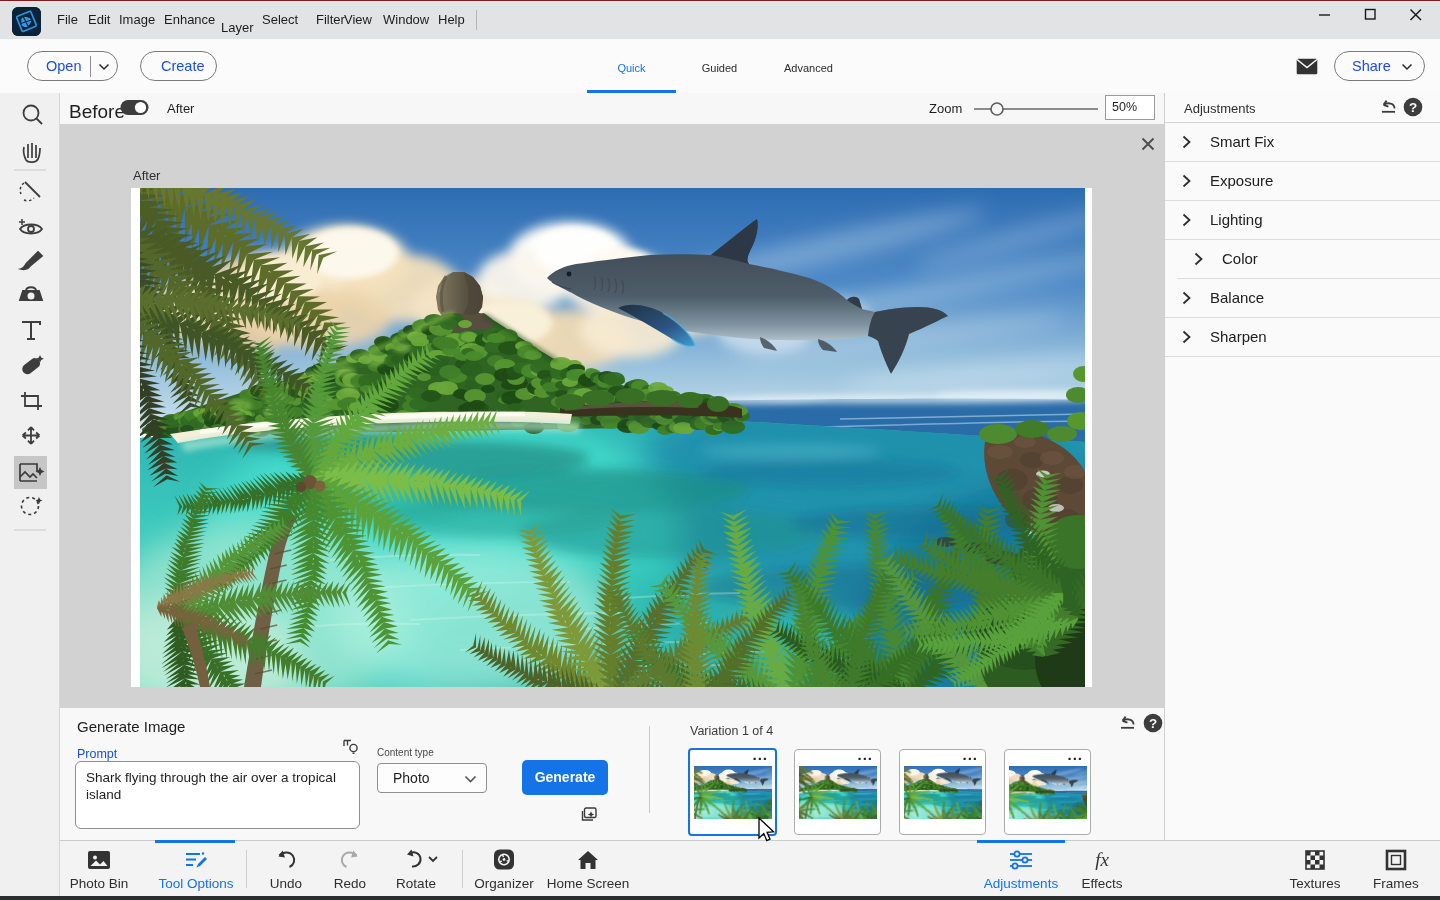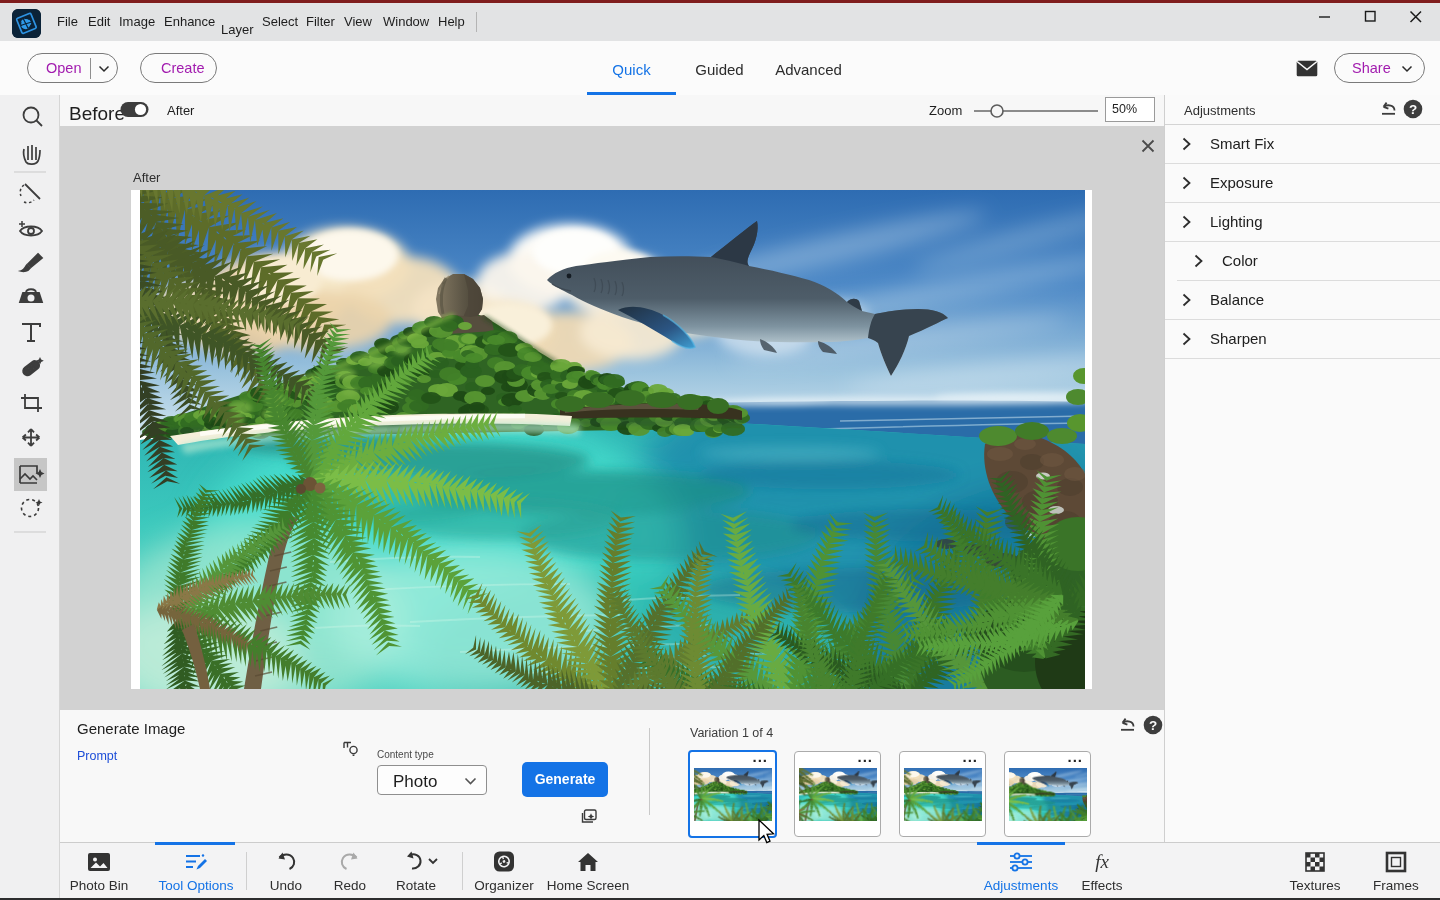--- a/index.html
+++ b/index.html
@@ -1,27 +1,27 @@
 <!DOCTYPE html>
 <html><head>
 <meta charset="utf-8">
 <style>
 * { margin:0; padding:0; box-sizing:border-box; }
 html,body { width:1440px; height:900px; overflow:hidden; font-family:"Liberation Sans",sans-serif; background:#e3e4e5; }
 .abs { position:absolute; }
-#root { position:relative; width:1440px; height:900px; border-top:3px solid #7f1d1d; }
+#root { position:relative; width:1440px; height:900px; border-top:1px solid #7f1d1d; }
 
 #menubar { left:0; top:1px; width:1440px; height:37px; background:#e2e3e4; }
 #logo { left:12px; top:6px; width:29px; height:29px; border-radius:6px; background:#0c2135; }
 .menu { top:0; height:37px; line-height:37px; font-size:13px; color:#1d1d1d; }
 #winbtns { right:0; top:0; width:130px; height:30px; }
 
 #toolbar2 { left:0; top:38px; width:1440px; height:54px; background:#fbfbfb; }
-.pill { position:absolute; border:1px solid #7a7a7a; border-radius:16px; background:#fbfbfb; font-size:14.5px; color:#a21caf; }
-.tab { position:absolute; top:38px; height:51px; line-height:58px; font-size:15px; color:#2c2c2c; text-align:center; }
+.pill { position:absolute; border:1px solid #7a7a7a; border-radius:16px; background:#fbfbfb; font-size:14.5px; color:#1d4ed8; }
+.tab { position:absolute; top:38px; height:51px; line-height:58px; font-size:11px; color:#2c2c2c; text-align:center; }
 #tabline { left:587px; top:89px; width:89px; height:3px; background:#1473e6; }
 
 #ltools { left:0; top:92px; width:60px; height:803px; background:#f0f0f1; border-right:1px solid #d6d6d6; }
 
 #babar { left:60px; top:92px; width:1104px; height:31px; background:#f7f7f7; }
 
 #canvas { left:60px; top:123px; width:1104px; height:584px; background:#d2d2d2; }
 #plate { position:absolute; left:71px; top:64px; width:961px; height:499px; background:#ffffff; }
 
 #rpanel { left:1164px; top:92px; width:276px; height:748px; background:#fafafa; border-left:1px solid #cfcfcf; }
@@ -56,21 +56,21 @@
 <path d="M17.5 10.5 A5.4 5.4 0 0 0 13 9.5 M9 12.5 A5.4 5.4 0 0 0 9.4 17.4 M16.5 19.2 A5.4 5.4 0 0 0 19.1 15.6"></path>
 </g>
 </svg>
 </div>
 <div class="menu abs" style="left:57px;">File</div>
 <div class="menu abs" style="left:88px;">Edit</div>
 <div class="menu abs" style="left:119px;">Image</div>
 <div class="menu abs" style="left:164px;">Enhance</div>
 <div class="menu abs" style="left:221px;margin-top:8px;">Layer</div>
 <div class="menu abs" style="left:262px;">Select</div>
-<div class="menu abs" style="left:306px;">Filter</div>
+<div class="menu abs" style="left:316px;">Filter</div>
 <div class="menu abs" style="left:344px;">View</div>
 <div class="menu abs" style="left:383px;">Window</div>
 <div class="menu abs" style="left:438px;">Help</div>
 <div class="abs" style="left:476px; top:9px; width:1px; height:20px; background:#b4b4b4;"></div>
 <div id="winbtns" class="abs">
 <svg width="130" height="30" viewBox="0 0 130 30">
 <line x1="9" y1="14" x2="20" y2="14" stroke="#1a1a1a" stroke-width="1.4"></line>
 <rect x="55.5" y="8.5" width="9.5" height="9.5" fill="none" stroke="#1a1a1a" stroke-width="1.4"></rect>
 <path d="M100.5 8.5 L111 19 M111 8.5 L100.5 19" stroke="#1a1a1a" stroke-width="1.5"></path>
 </svg>
@@ -1194,23 +1194,24 @@
 </div>
 
 <div id="bpanel" class="abs">
   <span class="abs" style="left:17px; top:10px; font-size:15px; color:#1d1d1d;">Generate Image</span>
   <span class="abs" style="left:17px; top:39px; font-size:12.5px; color:#1d4ed8;">Prompt</span>
   <svg class="abs" style="left:283px; top:31px;" width="16" height="17" viewBox="0 0 16 17">
     <path d="M1 1.5 L8 1.5 M1 1.5 L1 7 M4.5 1.5 L4.5 6.5" stroke="#3a3a3a" stroke-width="1.4" fill="none"></path>
     <circle cx="10.5" cy="9" r="3.6" fill="none" stroke="#3a3a3a" stroke-width="1.4"></circle>
     <path d="M9.2 12.6 L11.8 12.6 M9.6 14.4 L11.4 14.4" stroke="#3a3a3a" stroke-width="1.2"></path>
   </svg>
+  <div class="abs" style="left:15px; top:53px; width:285px; height:68px; background:#ffffff; border:1px solid #8f8f8f; border-radius:6px; font-size:13.5px; color:#1d1d1d; padding:7px 10px; line-height:17px;">Shark flying through the air over a tropical island</div>
   <span class="abs" style="left:317px; top:39px; font-size:10px; color:#4a4a4a;">Content type</span>
   <div class="abs" style="left:317px; top:55px; width:110px; height:30px; background:#fdfdfd; border:1px solid #8f8f8f; border-radius:4px;">
-    <span style="position:absolute; left:15px; top:6px; font-size:17px; color:#1d1d1d;">Photo</span>
+    <span style="position:absolute; left:15px; top:6px; font-size:14px; color:#1d1d1d;">Photo</span>
     <svg style="position:absolute; left:86px; top:11px;" width="13" height="9" viewBox="0 0 13 9">
           <path d="M1.5 1.5 L6.5 6.5 L11.5 1.5" fill="none" stroke="#555" stroke-width="1.6"></path>
         </svg>
   </div>
   <div class="abs" style="left:462px; top:52px; width:86px; height:35px; background:#1473e6; border-radius:5px; text-align:center; line-height:35px; font-size:14px; font-weight:bold; color:#ffffff;">Generate</div>
   <svg class="abs" style="left:520px; top:99px;" width="17" height="15" viewBox="0 0 17 15">
     <rect x="4.5" y="1" width="11.5" height="9.5" rx="1.5" fill="none" stroke="#3a3a3a" stroke-width="1.4"></rect>
     <path d="M2.5 4 L2.5 13 L13 13" fill="none" stroke="#3a3a3a" stroke-width="1.4"></path>
     <path d="M11 4.2 l1 2.2 2.2 1 -2.2 1 -1 2.2 -1 -2.2 -2.2 -1 2.2 -1 Z" fill="#3a3a3a"></path>
   </svg>

